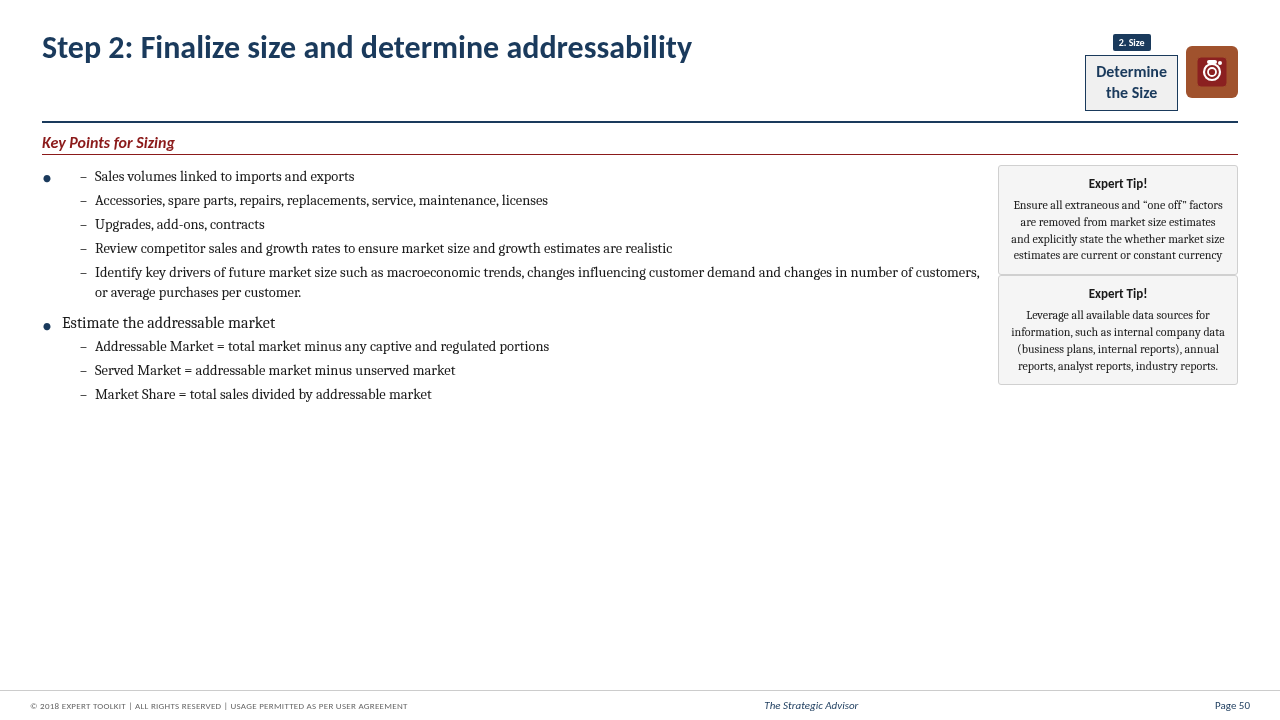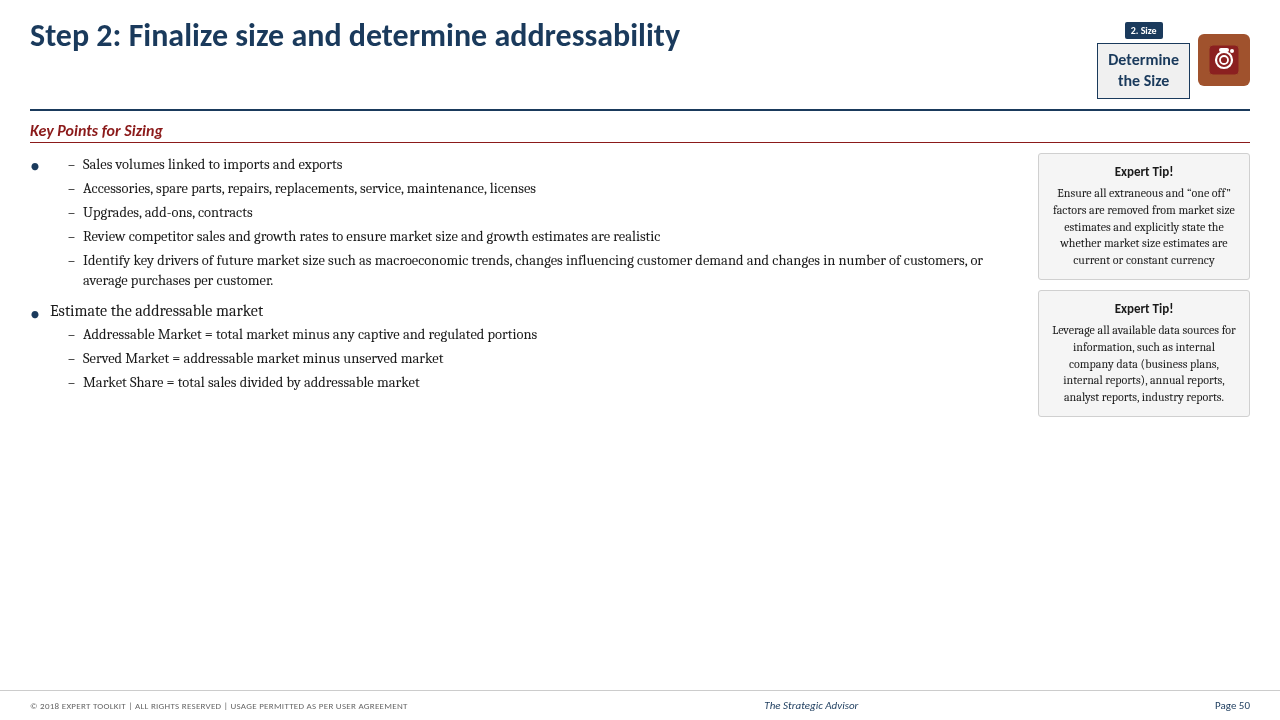--- a/index.html
+++ b/index.html
@@ -9,21 +9,21 @@
       background: #ffffff;
       font-family: 'Calibri', 'Segoe UI', Arial, sans-serif;
       overflow: hidden;
       position: relative;
     }
 
     .page-container {
       width: 1280px;
       height: 720px;
       background: #fff;
-      padding: 0;
+      padding: 12px;
       position: relative;
     }
 
     
     .header-area {
       display: flex;
       align-items: flex-start;
       justify-content: space-between;
       padding: 18px 30px 0 30px;
     }
@@ -109,25 +109,24 @@
       padding: 0 30px;
       gap: 18px;
     }
 
     .left-content {
       flex: 1;
       min-width: 0;
     }
 
     .right-content {
-      width: 212px;
+      width: 240px;
       flex-shrink: 0;
       display: flex;
       flex-direction: column;
-      gap: 10px;
     }
 
     
     .bullet-list {
       list-style: none;
       padding: 0;
     }
 
     .bullet-item {
       display: flex;

